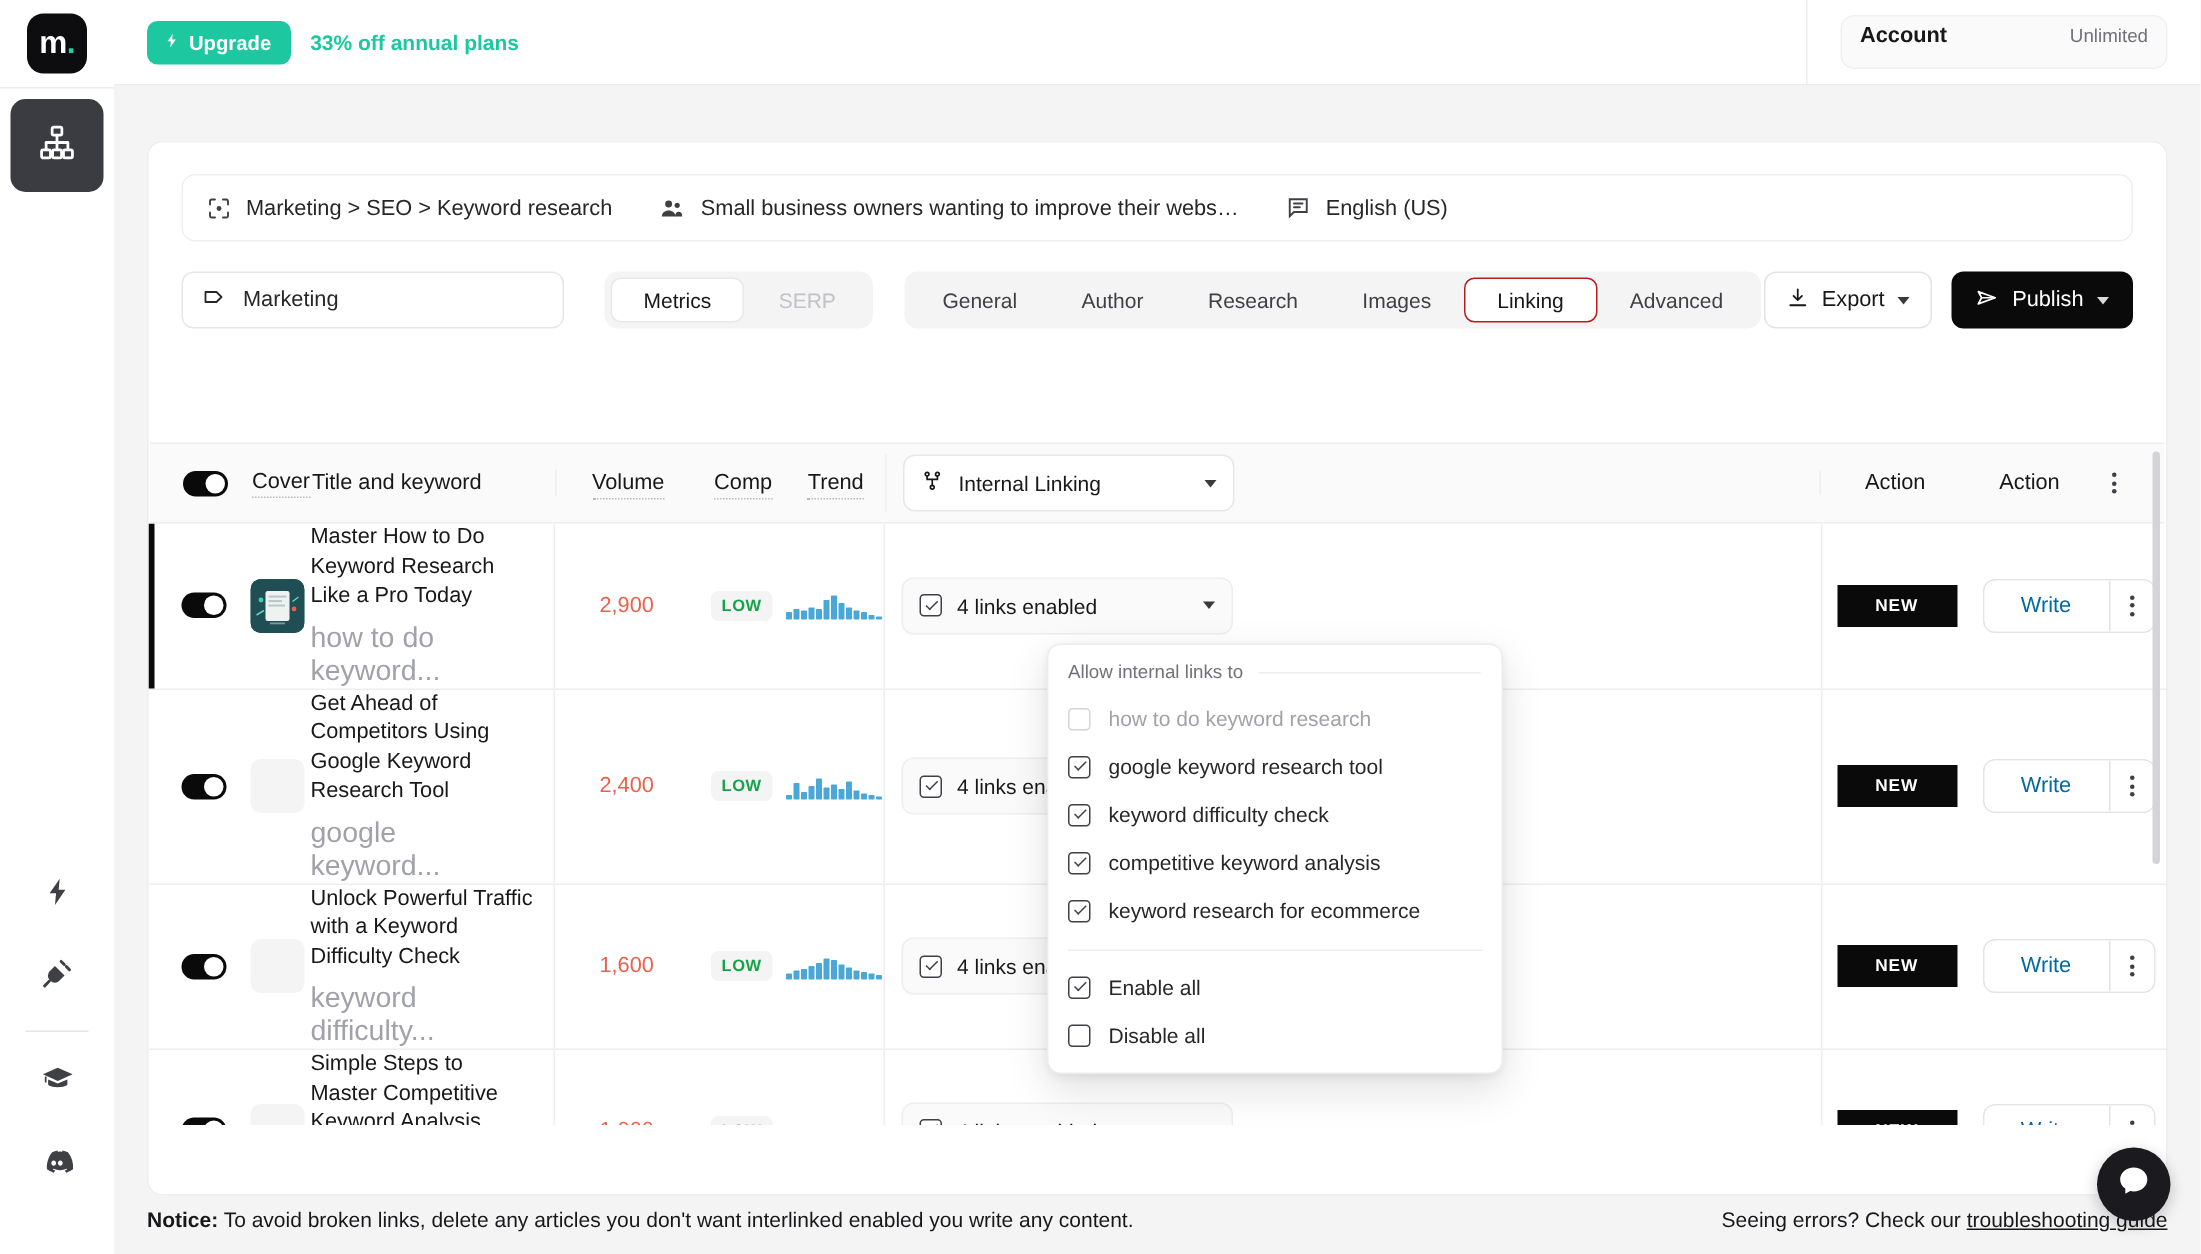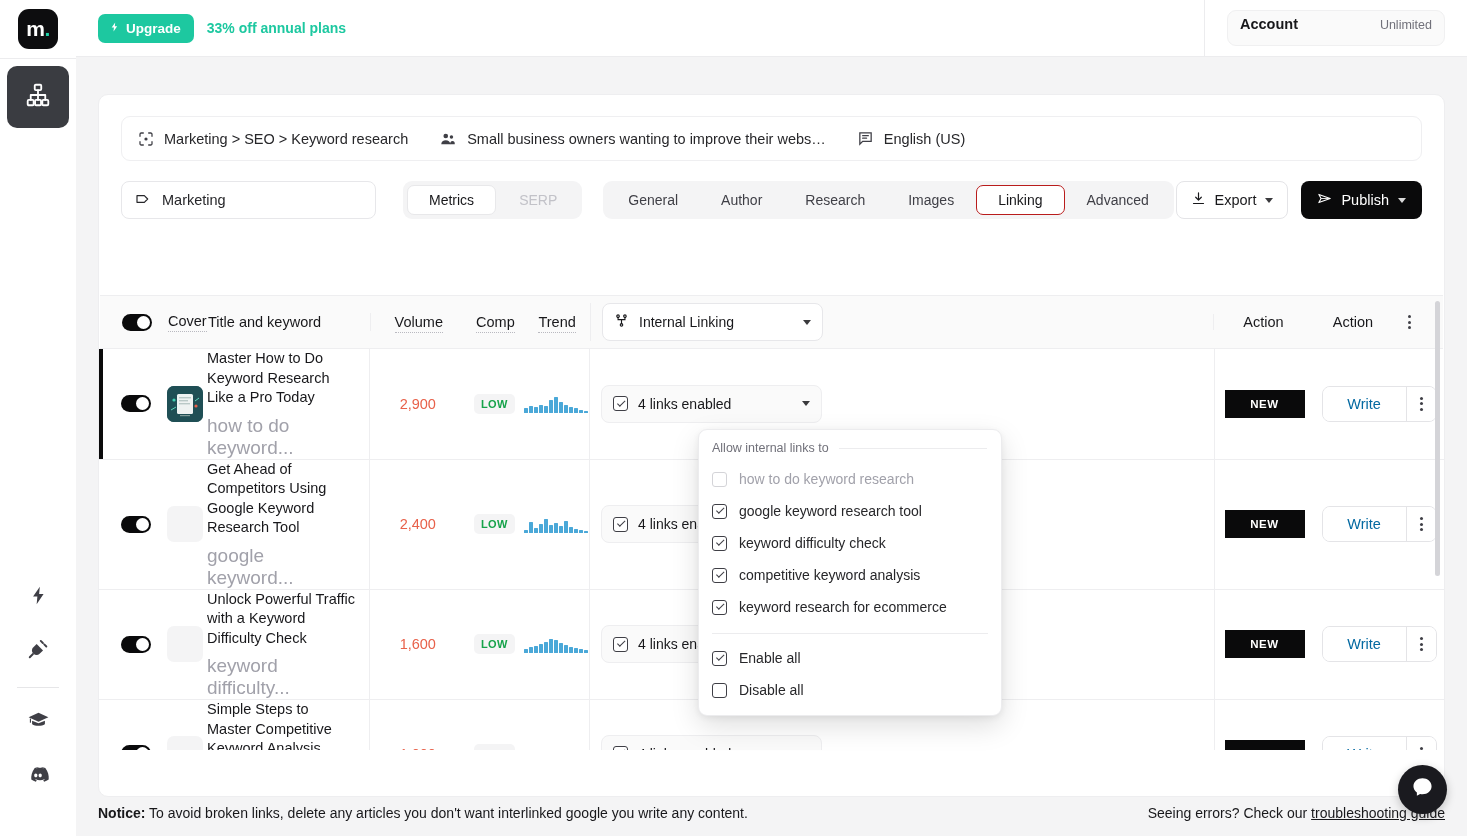--- a/index.html
+++ b/index.html
@@ -727,21 +727,21 @@
               <span class="cb"></span>
               <span>Disable all</span>
             </div>
           </div>
       </div>
 
     </div>
 
     <div class="footer">
       <div class="footer-left">
-        <b>Notice:</b><span> To avoid broken links, delete any articles you don't want interlinked google you write any content.</span>
+        <b>Notice:</b><span> To avoid broken links, delete any articles you don't want interlinked enabled you write any content.</span>
       </div>
       <div class="footer-right">
         <span>Seeing errors? Check our </span><a href="#">troubleshooting guide</a>
       </div>
     </div>
 
     <div class="chat">
       <span>
         <svg width="25" height="25" viewBox="0 0 24 24" fill="currentColor">
           <path d="M12 3.2c-4.8 0-8.7 3.4-8.7 7.6 0 2.4 1.3 4.5 3.3 5.9v3.3l3.1-1.7c.7.2 1.5.2 2.3.2 4.8 0 8.7-3.4 8.7-7.7S16.8 3.2 12 3.2z"></path>

